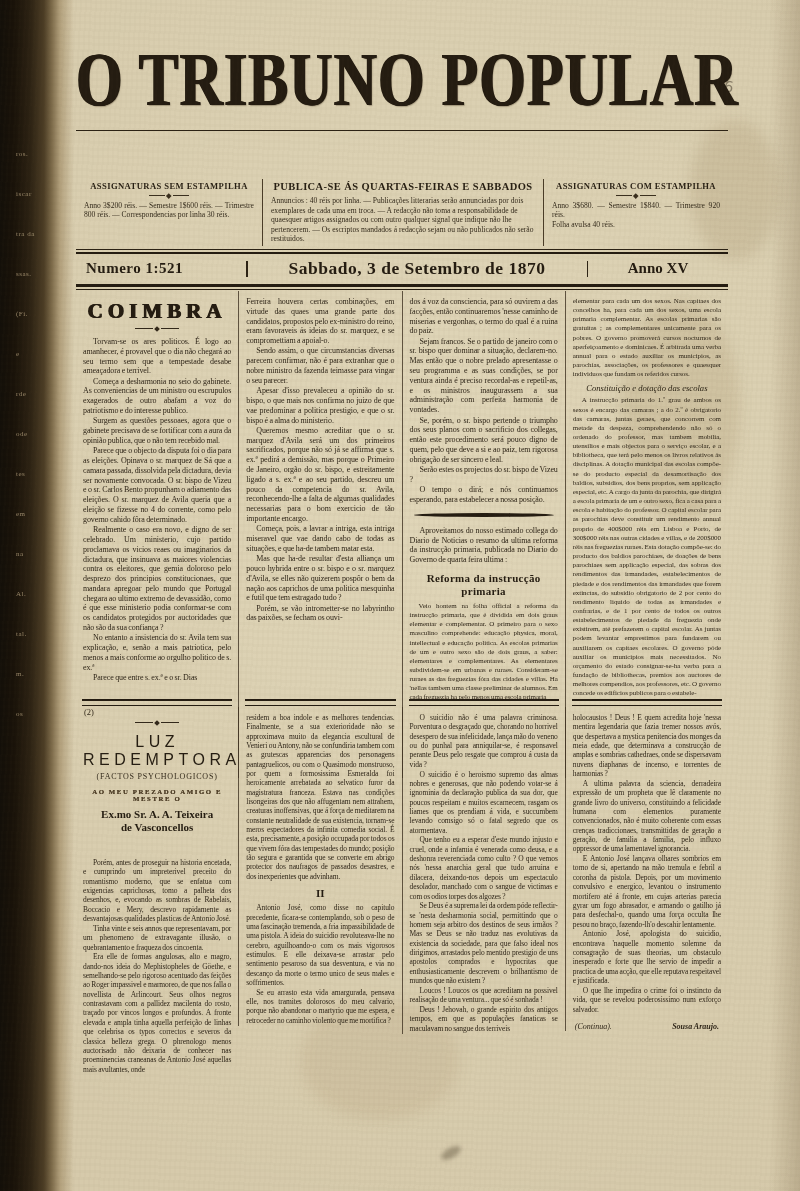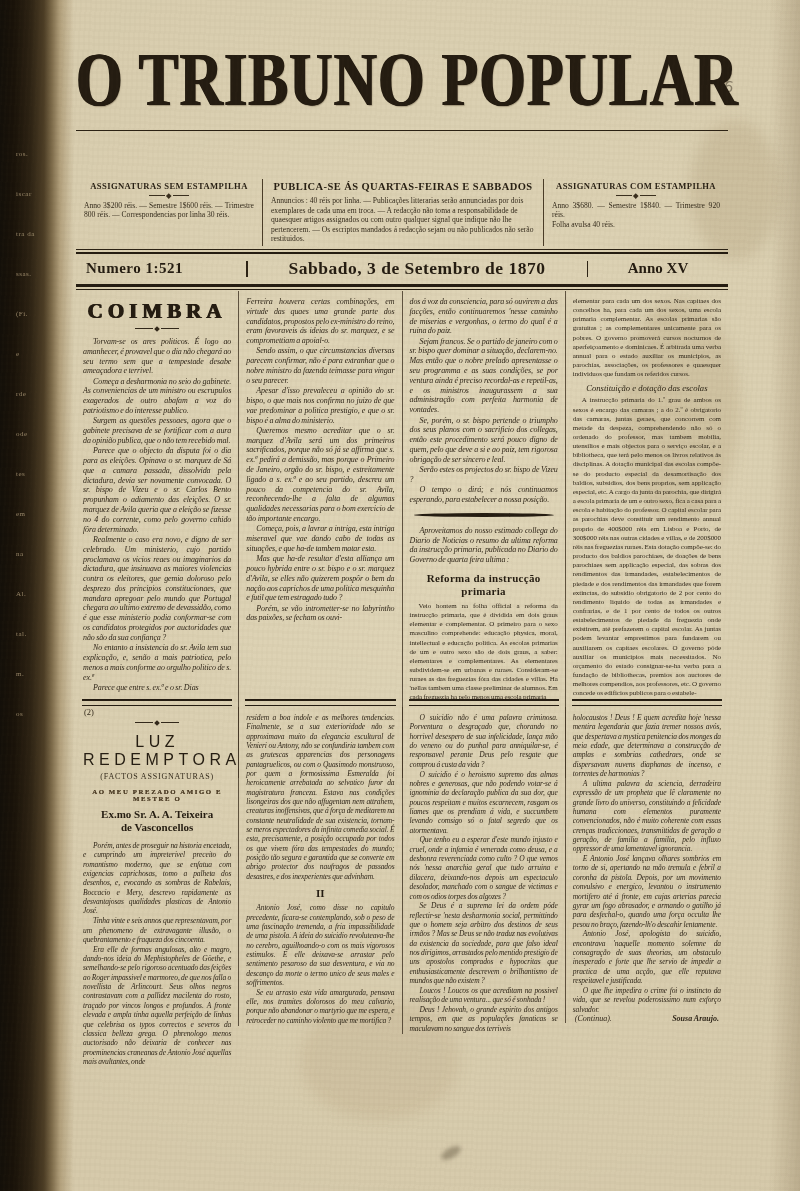--- a/index.html
+++ b/index.html
@@ -50,45 +50,45 @@
   
   .cols{display:flex;align-items:flex-start;}
   .col{flex:1 1 0;padding:6px 7px 0;overflow:hidden;}
   .col+.col{border-left:1px solid rgba(62,50,34,.8);}
   .main-cols{height:407px;}
   .main-cols .col{height:481px;}
   .folh-cols{height:438px;}
   .folh-cols .col{max-height:432px;}
 
   .blk{margin:0;}
-  .p,.pc{font-size:8px;line-height:9.8px;text-align:justify;letter-spacing:-.1px;word-spacing:-.4px;margin-bottom:.5px;font-style:italic;}
+  .p,.pc{font-size:8px;line-height:9.8px;text-align:justify;letter-spacing:-.1px;word-spacing:-.4px;margin-bottom:.5px;}
   .p{text-indent:10px;}
   .ps,.psc{font-size:7px;line-height:9.15px;text-align:justify;letter-spacing:-.05px;word-spacing:-.3px;}
   .ps{text-indent:9px;}
   .h1{font-weight:bold;font-size:21px;line-height:24px;text-align:center;letter-spacing:5px;color:#241c11;
       text-shadow:.6px 0 0 #241c11,-.6px 0 0 #241c11;margin:2px 0 0;}
   .h2{font-weight:bold;font-size:11px;line-height:13px;text-align:center;letter-spacing:.3px;margin:7px 0 4px;color:#241c11;}
   .hi{font-style:italic;font-size:8.6px;text-align:center;margin:4px 0 3px;color:#2a2214;}
   .ch{font-weight:bold;font-size:11px;text-align:center;margin:6px 0 4px;color:#241c11;}
   .orn{display:flex;align-items:center;justify-content:center;gap:2px;width:44px;margin:4px auto 6px;}
   .orn i{display:block;height:1px;background:#32281a;flex:1;}
   .orn b{display:block;width:4px;height:4px;background:#32281a;transform:rotate(45deg);}
   .swell{width:140px;height:4px;border-radius:50%;background:#241c11;margin:8px auto 9px;}
 
   .fh{font-size:23px;line-height:26px;text-align:center;letter-spacing:4px;font-weight:bold;
       color:rgba(42,33,24,.28);-webkit-text-stroke:1.1px #2a2118;margin-top:2px;}
   .fnum{font-size:8.5px;text-align:left;margin:-6px 0 0 1px;color:#332a1b;}
   .ft{font-family:"Liberation Sans",sans-serif;font-size:16px;letter-spacing:4.5px;text-align:center;margin:8px 0 3px;color:#241c11;}
   .fsub{font-size:8px;letter-spacing:.8px;text-align:center;margin-bottom:7px;color:#332a1b;}
   .fded{font-size:6.8px;font-weight:bold;letter-spacing:1.6px;text-align:center;color:#4e3e27;margin-bottom:6px;
         text-shadow:0 0 .6px rgba(78,62,39,.9);}
-  .fname{font-weight:bold;font-size:11px;line-height:13px;text-align:center;white-space:pre-line;margin-bottom:7px;color:#241c11;}
+  .fname{font-weight:bold;font-size:11px;line-height:13px;text-align:center;white-space:pre-line;margin-bottom:24px;color:#241c11;}
   .folh-cols .p,.folh-cols .pc{font-size:7.5px;line-height:9.35px;}
 
-  .sig{display:flex;justify-content:space-between;font-size:8px;margin-top:0;padding:0 2px;}
+  .sig{display:flex;justify-content:space-between;font-size:8px;margin-top:8px;padding:0 2px;}
   .sigl{font-style:italic;}
   .sigr{font-style:italic;font-weight:bold;}
 
   .secdiv{display:flex;height:9px;align-items:center;}
   .secdiv .seg{flex:1;margin:0 6px;border-top:2.5px solid #241c11;border-bottom:1px solid #241c11;height:3.5px;}
   .secdiv .gap{width:1px;}
 
   .pencil{position:absolute;right:66px;top:78px;font-size:15px;color:rgba(70,60,45,.55);
     font-family:"DejaVu Sans",sans-serif;transform:rotate(8deg);}
   .smudge{position:absolute;left:440px;top:1148px;width:22px;height:10px;border-radius:50%;
@@ -220,21 +220,21 @@
 
     <div class="cols folh-cols">
       <div class="col">
           <div class="blk fnum">(2)</div>
           <div class="blk orn">
             <i></i>
             <b></b>
             <i></i>
           </div>
           <div class="blk ft">LUZ REDEMPTORA</div>
-          <div class="blk fsub">(FACTOS ASSIGNATURAS)</div>
+          <div class="blk fsub">(FACTOS PSYCHOLOGICOS)</div>
           <div class="blk fded">AO MEU PREZADO AMIGO E MESTRE O</div>
           <div class="blk fname">Ex.mo Sr. A. A. Teixeira
 de Vasconcellos</div>
           <div class="blk p">Porém, antes de proseguir na historia encetada, e cumprindo um impreterivel preceito do romantismo moderno, que se enfatua com exigencias caprichosas, tomo a palheta dos desenhos, e, evocando as sombras de Rabelais, Boccacio e Mery, descrevo rapidamente as desvantajosas qualidades plasticas de Antonio José.</div>
           <div class="blk p">Tinha vinte e seis annos que representavam, por um phenomeno de extravagante illusão, o quebrantamento e fraqueza dos cincoenta.</div>
           <div class="blk p">Era elle de formas angulosas, alto e magro, dando-nos ideia do Mephistopheles de Göethe, e semelhando-se pelo rigoroso acentuado das feições ao Roger impassivel e marmoreo, de que nos falla o novellista de Arlincourt. Seus olhos negros contrastavam com a pallidez macilenta do rosto, traçado por vincos longos e profundos. A fronte elevada e ampla tinha aquella perfeição de linhas que celebrisa os typos correctos e severos da classica belleza grega. O phrenologo menos auctorisado não deixaria de conhecer nas proeminencias craneanas de Antonio José aquellas mais avultantes, onde</div>
         </div>
       <div class="col">
           <div class="blk pc">residem a boa indole e as melhores tendencias. Finalmente, se a sua exterioridade não se approximava muito da elegancia escultural de Venieri ou Antony, não se confundiria tambem com as grutescas apparencias dos personagens pantagruelicos, ou com o Quasimodo monstruoso, por quem a formosissima Esmeralda foi heroicamente arrebatada ao selvatico furor da magistratura franceza. Estava nas condições lisongeiras dos que não affugentam nem attrahem, creaturas inoffensivas, que á força de meditarem na constante neutralidade de sua existencia, tornam-se meros espectadores da infinita comedia social. É esta, precisamente, a posição occupada por todos os que vivem fóra das tempestades do mundo; posição tão segura e garantida que se converte em abrigo protector dos naufragos de passados desastres, e dos inexperientes que advinham.</div>
           <div class="blk ch">II</div>

